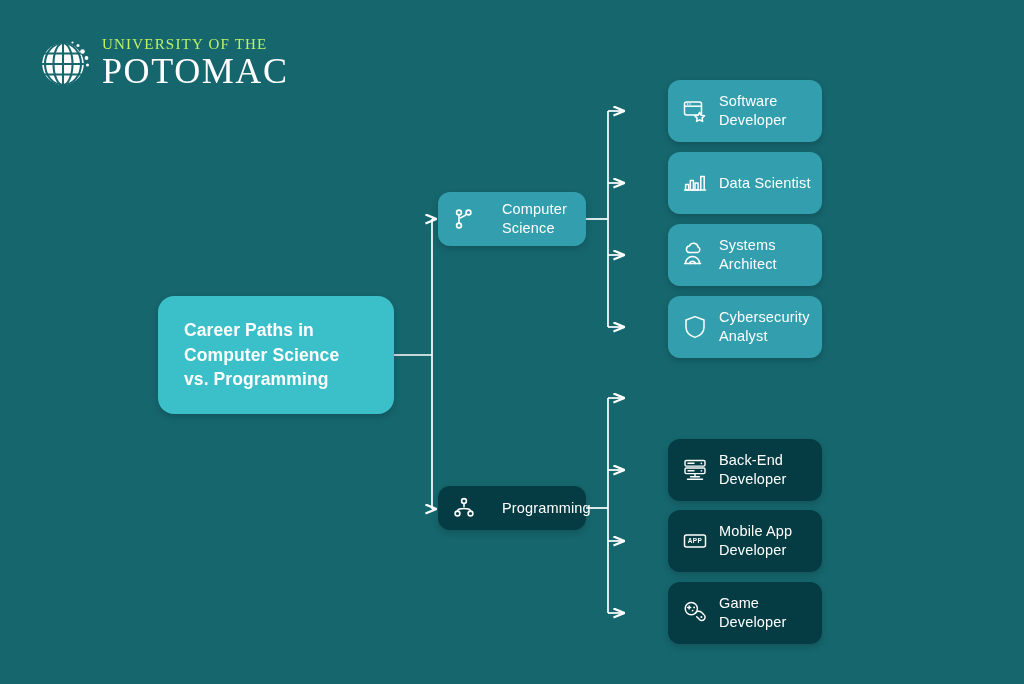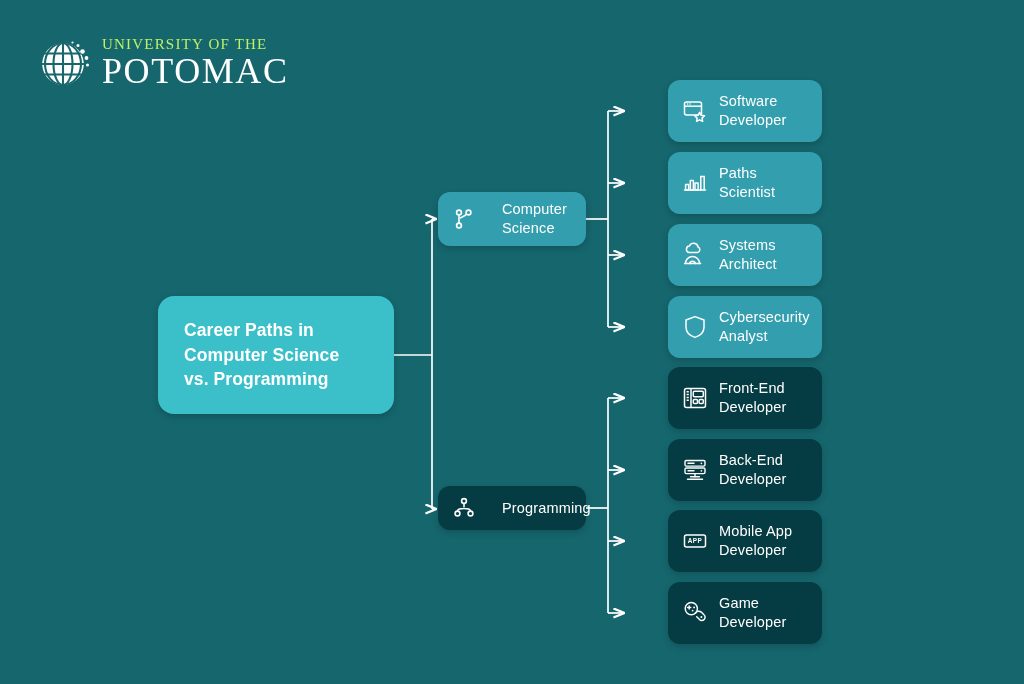--- a/index.html
+++ b/index.html
@@ -185,21 +185,21 @@
       <g fill="none" stroke="#ffffff" stroke-width="1.5" stroke-linecap="round" stroke-linejoin="round">
         <path d="M2.5 20h21"></path>
         <rect x="3.6" y="14.5" width="3.1" height="5.5"></rect>
         <rect x="8.3" y="10.5" width="3.1" height="9.5"></rect>
         <rect x="13" y="13" width="3.1" height="7"></rect>
         <path d="M18.8 6.5 v13.5"></path>
         <path d="M22.2 6.5 v13.5"></path>
         <path d="M18.8 6.5 h3.4"></path>
       </g>
     </svg>
-    <div class="node-label">Paths Scientist</div>
+    <div class="node-label">Data Scientist</div>
   </div>
 
   <div class="node node-leaf leaf-cs" style="top:224px">
     <svg class="ico" width="26" height="26" viewBox="0 0 26 26">
       <g fill="none" stroke="#ffffff" stroke-width="1.5" stroke-linecap="round" stroke-linejoin="round">
         <path d="M7 10.5 a3.3 3.3 0 0 1 .4-6.5 a4.6 4.6 0 0 1 8.7 1 a2.9 2.9 0 0 1 -.6 5.5 z"></path>
         <path d="M3.5 21.5 a7 7 0 0 1 14 0"></path>
         <path d="M7.6 21.5 a3 3 0 0 1 5.8 0"></path>
         <path d="M2.6 21.5 h16"></path>
       </g>
@@ -207,33 +207,20 @@
     <div class="node-label">Systems Architect</div>
   </div>
 
   <div class="node node-leaf leaf-cs" style="top:296px">
     <svg class="ico" width="26" height="26" viewBox="0 0 26 26">
       <path d="M13 2.6 L22 6 v7.2 c0 5.1 -4 8.5 -9 10.2 c-5-1.7 -9-5.1 -9-10.2 V6z" fill="none" stroke="#ffffff" stroke-width="1.5" stroke-linejoin="round"></path>
     </svg>
     <div class="node-label">Cybersecurity Analyst</div>
   </div>
 
-  <div class="node node-leaf leaf-pg" style="top:367px">
-    <svg class="ico" width="26" height="26" viewBox="0 0 26 26">
-      <g fill="none" stroke="#ffffff" stroke-width="1.5" stroke-linejoin="round">
-        <rect x="2.5" y="3.5" width="21" height="19" rx="2"></rect>
-        <path d="M9 3.5 v19"></path>
-        <path d="M4.6 6.8h2.2M4.6 9.6h2.2M4.6 12.4h2.2M4.6 15.2h2.2"></path>
-        <rect x="11.3" y="6.2" width="10" height="5.6" rx="1"></rect>
-        <rect x="11.3" y="14.4" width="4.2" height="4.2" rx="1"></rect>
-        <rect x="17.1" y="14.4" width="4.2" height="4.2" rx="1"></rect>
-      </g>
-    </svg>
-    <div class="node-label">Front-End Developer</div>
-  </div>
 
   <div class="node node-leaf leaf-pg" style="top:439px">
     <svg class="ico" width="26" height="26" viewBox="0 0 26 26">
       <g fill="none" stroke="#ffffff" stroke-width="1.4" stroke-linecap="round" stroke-linejoin="round">
         <rect x="3" y="3.5" width="20" height="5.6" rx="1.3"></rect>
         <rect x="3" y="11" width="20" height="5.6" rx="1.3"></rect>
         <path d="M6 6.3h6M6 13.8h6"></path>
         <circle cx="19.4" cy="6.3" r=".85" fill="#ffffff" stroke="none"></circle>
         <circle cx="19.4" cy="13.8" r=".85" fill="#ffffff" stroke="none"></circle>
         <path d="M13 16.6v3.1"></path>

